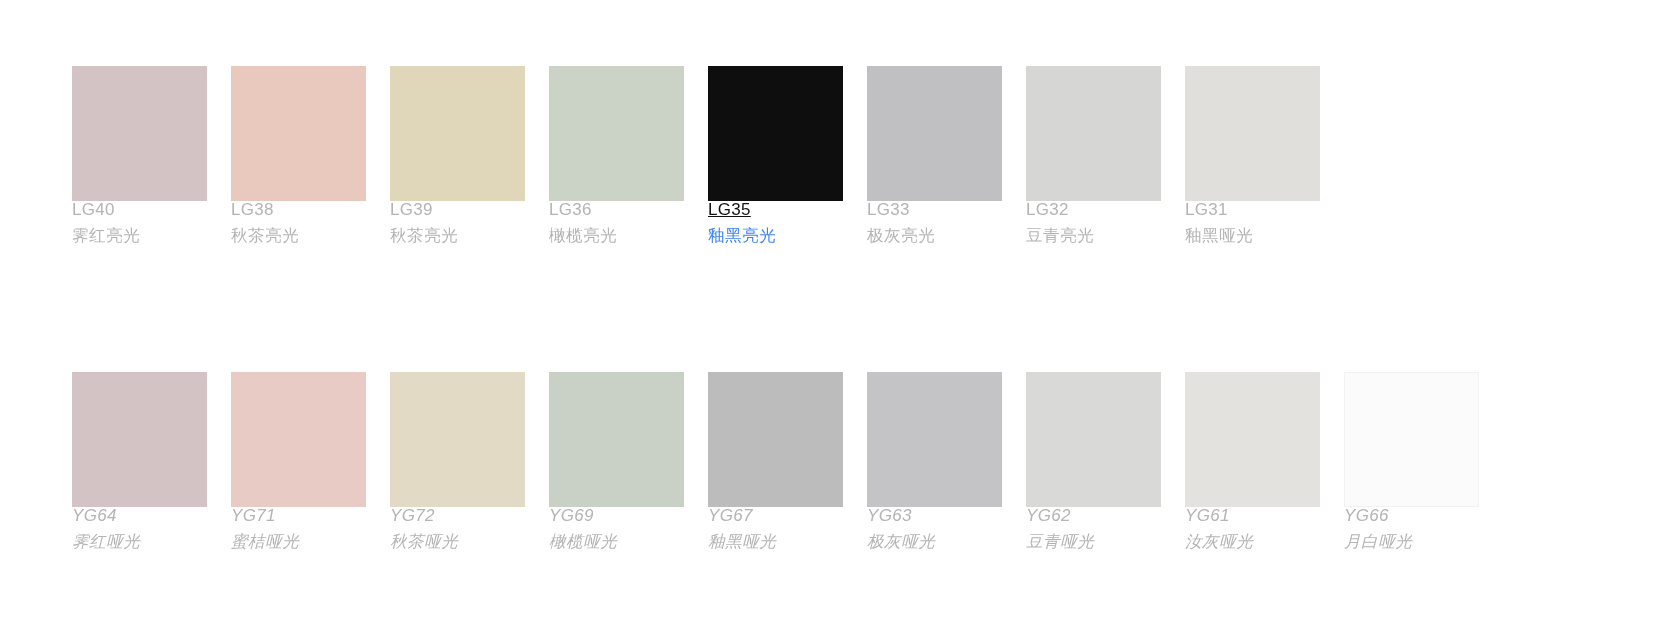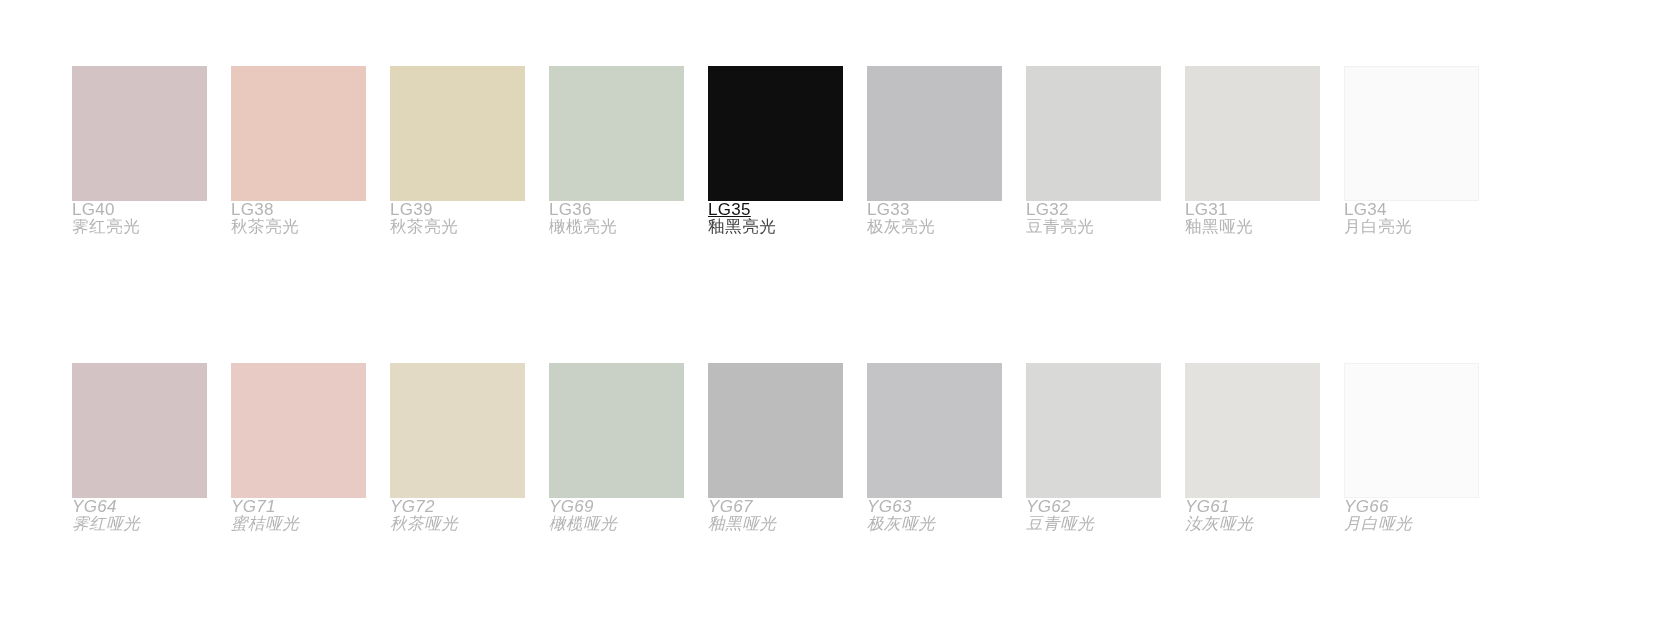--- a/index.html
+++ b/index.html
@@ -54,48 +54,48 @@
   }
   .swatch-code {
     display: block;
     font-size: 17px;
     letter-spacing: 0.3px;
     color: #b4b4b4;
     white-space: nowrap;
   }
   .swatch-name {
     display: block;
+    margin-top: 9px;
     font-size: 16.5px;
     letter-spacing: 0.6px;
     color: #b4b4b4;
     white-space: nowrap;
   }
   .swatch-cell.is-selected .swatch-code {
     color: #121212;
     text-decoration: underline;
   }
   .swatch-cell.is-selected .swatch-name {
-    color: #404040;
+    color: #3b82f6;
   }
 </style>
 </head>
 <body>
 
 <div id="swatch-board">
 
 <div class="swatch-row">
       <div class="swatch-cell"><span class="swatch-chip" style="background: rgb(212, 195, 196);"></span><span class="swatch-meta"><span class="swatch-code">LG40</span><span class="swatch-name">霁红亮光</span></span></div>
       <div class="swatch-cell"><span class="swatch-chip" style="background: rgb(233, 201, 189);"></span><span class="swatch-meta"><span class="swatch-code">LG38</span><span class="swatch-name">秋茶亮光</span></span></div>
       <div class="swatch-cell"><span class="swatch-chip" style="background: rgb(224, 215, 186);"></span><span class="swatch-meta"><span class="swatch-code">LG39</span><span class="swatch-name">秋茶亮光</span></span></div>
       <div class="swatch-cell"><span class="swatch-chip" style="background: rgb(203, 211, 199);"></span><span class="swatch-meta"><span class="swatch-code">LG36</span><span class="swatch-name">橄榄亮光</span></span></div>
       <div class="swatch-cell is-selected"><span class="swatch-chip" style="background: rgb(15, 14, 14);"></span><span class="swatch-meta"><span class="swatch-code">LG35</span><span class="swatch-name">釉黑亮光</span></span></div>
       <div class="swatch-cell"><span class="swatch-chip" style="background: rgb(192, 192, 194);"></span><span class="swatch-meta"><span class="swatch-code">LG33</span><span class="swatch-name">极灰亮光</span></span></div>
       <div class="swatch-cell"><span class="swatch-chip" style="background: rgb(214, 214, 212);"></span><span class="swatch-meta"><span class="swatch-code">LG32</span><span class="swatch-name">豆青亮光</span></span></div>
       <div class="swatch-cell"><span class="swatch-chip" style="background: rgb(224, 223, 219);"></span><span class="swatch-meta"><span class="swatch-code">LG31</span><span class="swatch-name">釉黑哑光</span></span></div>
-      <div class="swatch-cell"><span class="swatch-chip has-hairline" style="background: rgb(250, 250, 250);"></span><span class="swatch-meta"><span class="swatch-code">LG34</span><span class="swatch-name">月白亮光</span></span></div>
     </div>
     <div class="swatch-row">
       <div class="swatch-cell"><span class="swatch-chip" style="background: rgb(212, 195, 196);"></span><span class="swatch-meta"><span class="swatch-code">YG64</span><span class="swatch-name">霁红哑光</span></span></div>
       <div class="swatch-cell"><span class="swatch-chip" style="background: rgb(233, 203, 198);"></span><span class="swatch-meta"><span class="swatch-code">YG71</span><span class="swatch-name">蜜桔哑光</span></span></div>
       <div class="swatch-cell"><span class="swatch-chip" style="background: rgb(226, 218, 197);"></span><span class="swatch-meta"><span class="swatch-code">YG72</span><span class="swatch-name">秋茶哑光</span></span></div>
       <div class="swatch-cell"><span class="swatch-chip" style="background: rgb(201, 208, 198);"></span><span class="swatch-meta"><span class="swatch-code">YG69</span><span class="swatch-name">橄榄哑光</span></span></div>
       <div class="swatch-cell"><span class="swatch-chip" style="background: rgb(188, 188, 188);"></span><span class="swatch-meta"><span class="swatch-code">YG67</span><span class="swatch-name">釉黑哑光</span></span></div>
       <div class="swatch-cell"><span class="swatch-chip" style="background: rgb(196, 196, 198);"></span><span class="swatch-meta"><span class="swatch-code">YG63</span><span class="swatch-name">极灰哑光</span></span></div>
       <div class="swatch-cell"><span class="swatch-chip" style="background: rgb(217, 217, 215);"></span><span class="swatch-meta"><span class="swatch-code">YG62</span><span class="swatch-name">豆青哑光</span></span></div>
       <div class="swatch-cell"><span class="swatch-chip" style="background: rgb(227, 226, 223);"></span><span class="swatch-meta"><span class="swatch-code">YG61</span><span class="swatch-name">汝灰哑光</span></span></div>

